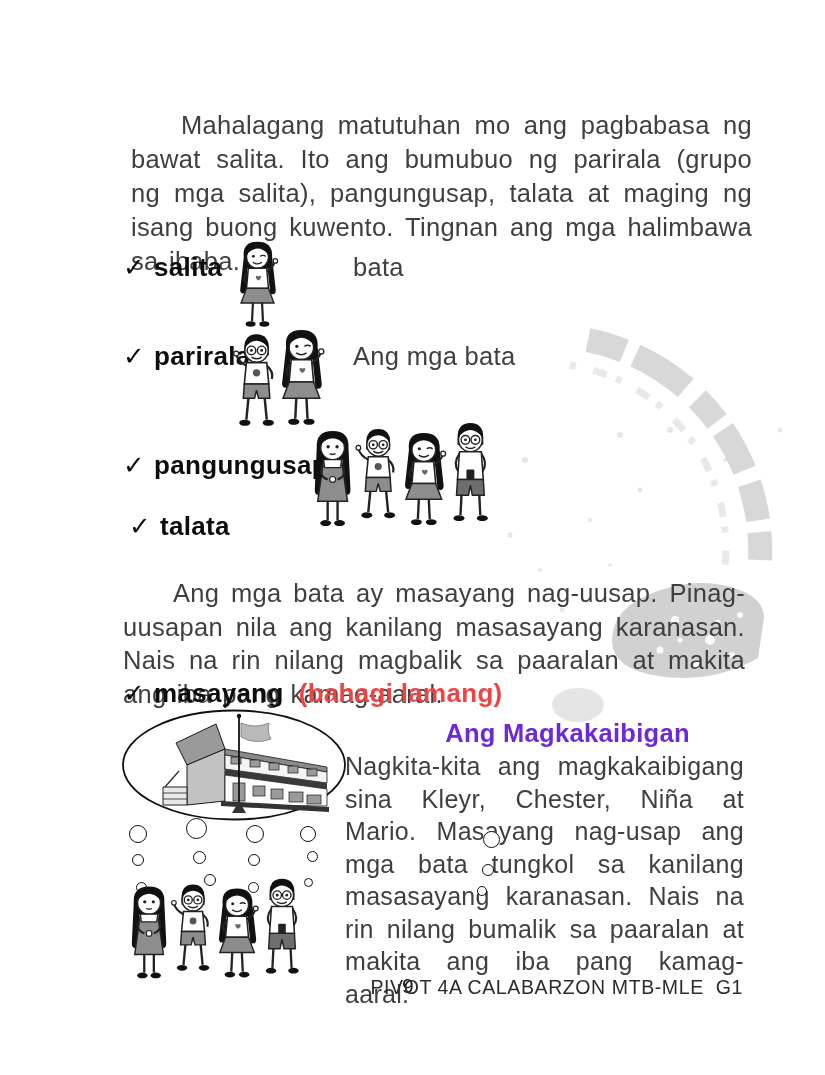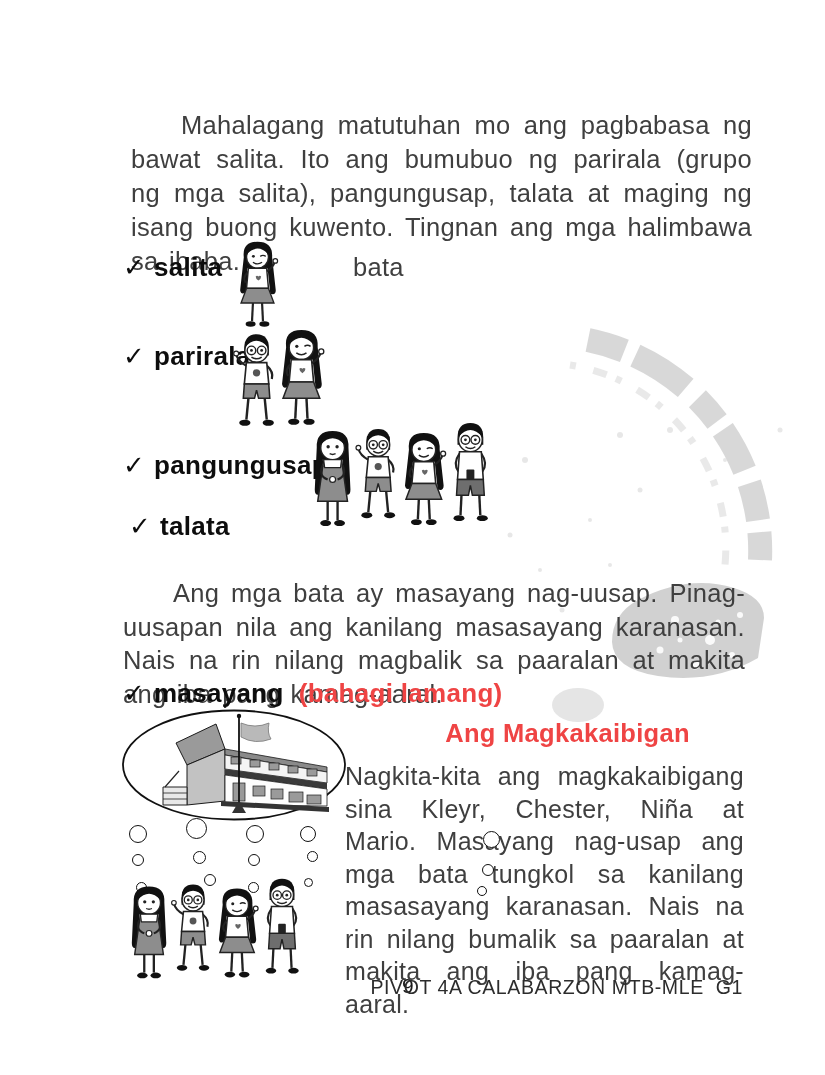--- a/index.html
+++ b/index.html
@@ -20,21 +20,21 @@
   .check-label .mark{font-weight:bold;margin-right:9px;}
   .check-label .note{font-weight:bold;color:#ef4444;margin-left:15px;}
   .caption{font-size:25.5px;color:#3f3f3f;letter-spacing:.3px;z-index:3;}
   .para{
     margin:0;font-size:25.5px;line-height:33.5px;text-align:justify;
     word-spacing:3px;letter-spacing:.3px;z-index:2;
   }
   .talata-para{left:123px;top:544px;width:622px;text-indent:50px;margin-top:33px;}
   .story{left:345px;top:719px;width:399px;z-index:2;}
   .story-title{
-    margin:0 0 12px 0;font-size:25.5px;font-weight:bold;color:#ef4444;
+    margin:0 0 2px 0;font-size:25.5px;font-weight:bold;color:#6d28d9;
     text-align:center;text-indent:46px;letter-spacing:.3px;
   }
   .story-body{font-size:25px;line-height:32.5px;}
   
   .page-number{left:402px;top:974px;font-size:21px;color:#1a1a1a;z-index:2;}
   .footer-text{
     top:976px;right:82px;font-size:19.5px;color:#2c2c2c;
     letter-spacing:.6px;z-index:2;white-space:pre;
   }
   
@@ -183,20 +183,21 @@
     <use href="#kid-girl-skirt"></use>
   </svg>
   <div class="layer caption" style="left:353px;top:253px">bata</div>
 
   <div class="layer check-label" style="left:123px;top:341px">
     <span class="mark">✓</span><span>parirala</span>
   </div>
   <svg class="layer ill ill-parirala" width="105" height="108" viewBox="0 0 93 106">
     <use href="#group-two-kids"></use>
   </svg>
+  <div class="layer caption" style="left:353px;top:342px">Ang mga bata</div>
 
   <div class="layer check-label" style="left:123px;top:450px">
     <span class="mark">✓</span><span>pangungusap</span>
   </div>
   <svg class="layer ill ill-pangungusap" width="198" height="114" viewBox="0 0 190 115">
     <use href="#group-four-kids"></use>
   </svg>
 
   <div class="layer check-label" style="left:129px;top:511px">
     <span class="mark">✓</span><span>talata</span>

